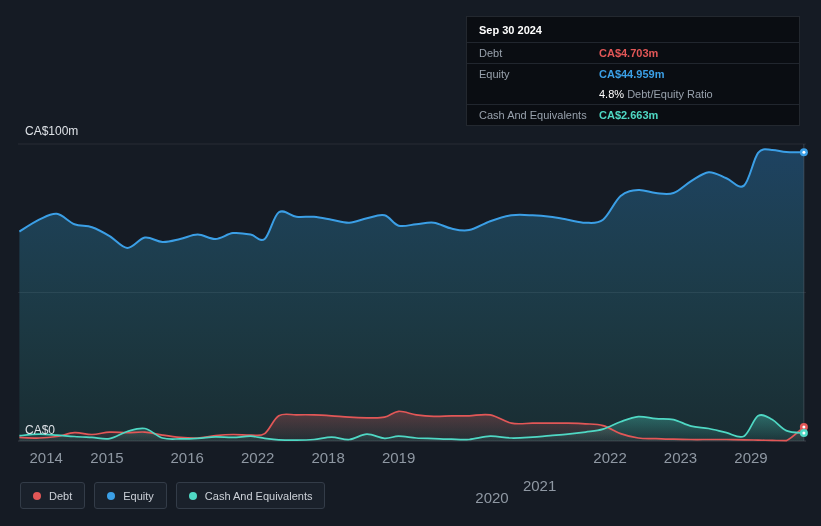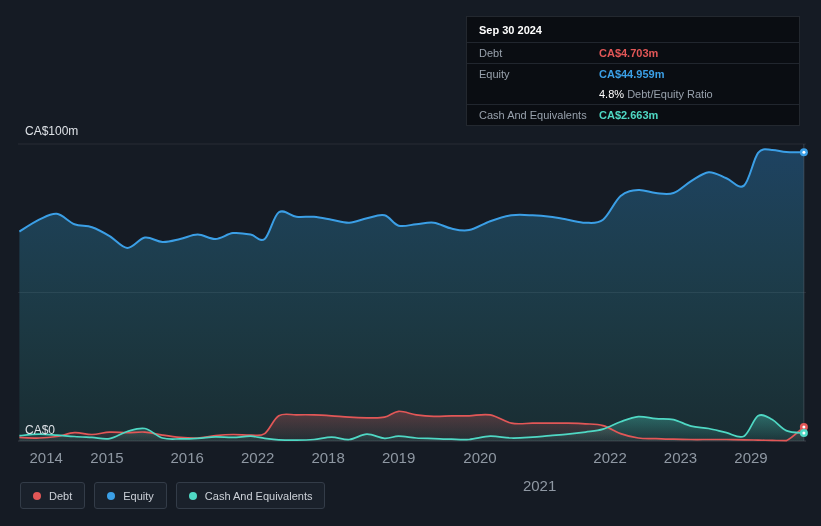--- a/index.html
+++ b/index.html
@@ -66,21 +66,21 @@
   <div class="y-label top">CA$100m</div>
   <div class="y-label bottom">CA$0</div>
 
   <div id="x-ticks">
       <div class="x-tick" style="left: 46.1932px;">2014</div>
       <div class="x-tick" style="left: 107px;">2015</div>
       <div class="x-tick" style="left: 187.159px;">2016</div>
       <div class="x-tick" style="left: 257.642px;">2022</div>
       <div class="x-tick" style="left: 328.125px;">2018</div>
       <div class="x-tick" style="left: 398.608px; text-align: right;">2019</div>
-      <div class="x-tick" style="left: 480px;">2020</div>
+      <div class="x-tick" style="left: 492px; margin-top: 40px;">2020</div>
       <div class="x-tick" style="left: 539.574px; margin-top: 28px;">2021</div>
       <div class="x-tick" style="left: 610.057px;">2022</div>
       <div class="x-tick" style="left: 680.54px;">2023</div>
       <div class="x-tick" style="left: 751.023px;">2029</div>
     </div>
 
   <div class="tooltip">
     <div class="tt-title">Sep 30 2024</div>
     <div class="tt-row sep">
       <span class="tt-label">Debt</span>

